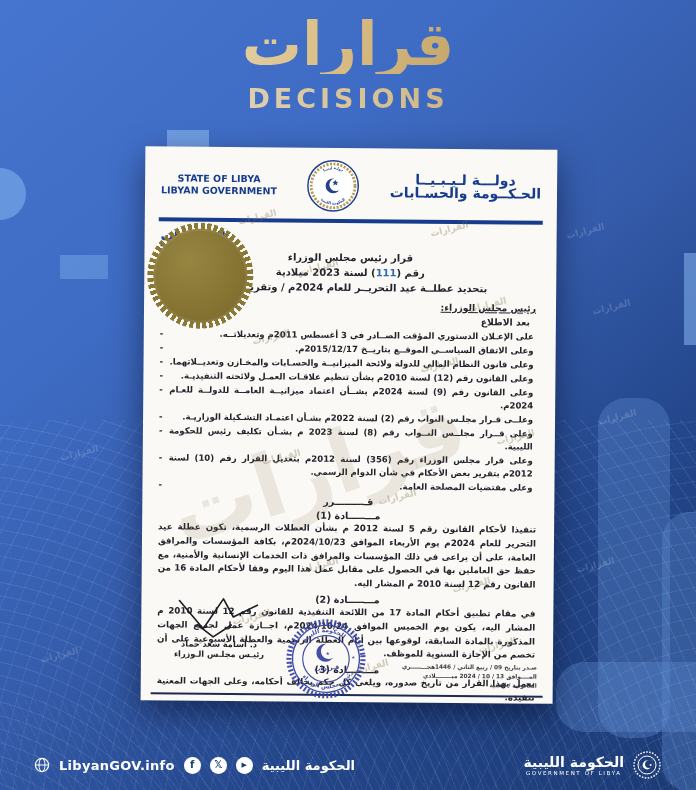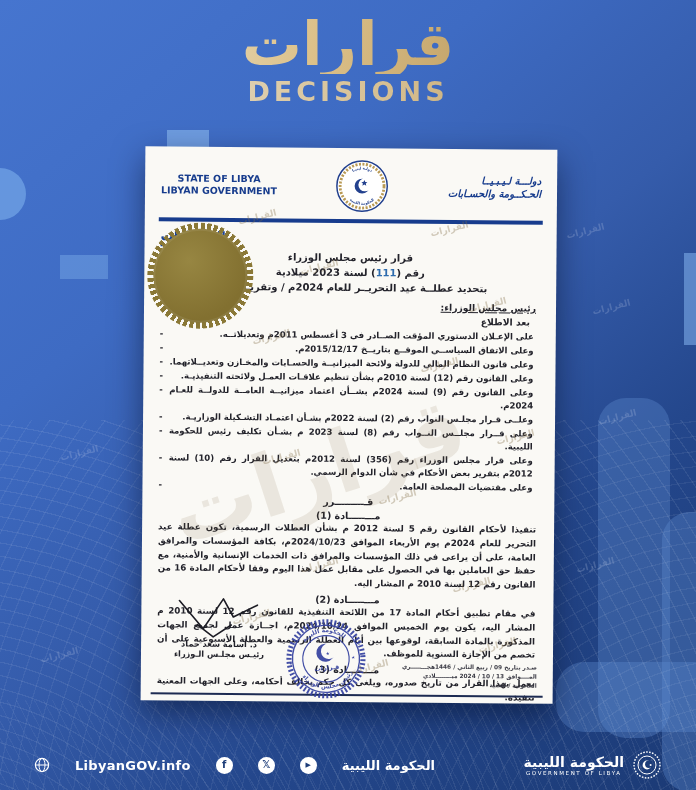--- a/index.html
+++ b/index.html
@@ -29,31 +29,31 @@
   .wm{position:absolute;font-size:9px;font-weight:bold;transform:rotate(-14deg);white-space:nowrap;}
   .wm-dark{color:rgba(130,108,70,.34);}
   .wm-light{color:rgba(205,215,235,.22);}
   .wm-big{position:absolute;left:165px;top:420px;font-size:86px;font-weight:bold;
     color:rgba(125,102,60,.12);transform:rotate(-18deg);letter-spacing:4px;}
   
   .banner{position:absolute;left:0;top:14px;width:100%;text-align:center;z-index:5;}
   .banner-ar{font-size:60px;font-weight:bold;line-height:1;
     background:linear-gradient(100deg,#f2ecdc 8%,#dcc18a 45%,#b18e51 85%);
     -webkit-background-clip:text;background-clip:text;color:transparent;}
-  .banner-en{margin-top:2px;font-size:27px;font-weight:bold;letter-spacing:4px;
+  .banner-en{margin-top:9px;font-size:27px;font-weight:bold;letter-spacing:4px;
     background:linear-gradient(90deg,#ece9e0 0%,#d6c093 55%,#b18d50 100%);
     -webkit-background-clip:text;background-clip:text;color:transparent;}
   
   .paper{position:absolute;left:143px;top:148px;width:412px;height:554px;z-index:10;
     background:#faf9f5;box-shadow:0 12px 32px rgba(2,8,30,.5);transform:rotate(.5deg);
     direction:rtl;overflow:hidden;color:#23232b;}
   .p-header{direction:ltr;display:flex;justify-content:space-between;align-items:center;
     padding:10px 16px 2px 16px;}
   .hdr-en{font-size:9.5px;font-weight:bold;color:#173c8d;text-align:center;line-height:12px;}
-  .hdr-ar{font-size:10px;font-weight:bold;color:#173c8d;text-align:right;line-height:13px;direction:rtl;font-style:italic;}
+  .hdr-ar{font-size:14px;font-weight:bold;color:#173c8d;text-align:center;line-height:13px;direction:rtl;}
   .emblem{width:56px;height:56px;}
   .p-rule{height:4px;background:#173c8d;margin:3px 14px 2px 14px;}
   .p-section{text-align:left;padding:2px 0 0 16px;direction:ltr;}
   .sec-title{display:inline-block;font-size:13px;font-weight:bold;color:#1d4392;
     border-bottom:2.5px solid #1d4392;padding-bottom:1px;direction:rtl;}
   .p-title{text-align:center;font-weight:bold;font-size:10px;line-height:15px;margin-top:2px;}
   .p-title .num{color:#2e6cae;}
   .p-auth{padding:6px 20px 0 0;font-size:9.2px;font-weight:bold;}
   .u{text-decoration:underline;}
   .p-after{padding:3px 26px 0 0;font-size:9.2px;font-weight:bold;}
@@ -85,21 +85,21 @@
   .stamp-center{font-size:7.5px;font-weight:bold;fill:#33409f;}
   
   .issue{position:absolute;left:16px;top:514px;width:160px;direction:rtl;text-align:right;
     font-size:5.8px;font-weight:bold;color:#3a3a44;line-height:9px;z-index:20;
     right:auto;left:auto;right:16px;}
   .p-bottomline{position:absolute;left:10px;right:10px;bottom:6px;height:2.5px;
     background:#1d2b52;z-index:15;}
   
   .footer{position:absolute;left:0;bottom:10px;width:696px;z-index:20;
     display:flex;justify-content:space-between;align-items:center;padding:0 34px;box-sizing:border-box;}
-  .f-left{display:flex;align-items:center;gap:25px;}
+  .f-left{display:flex;align-items:center;gap:9px;}
   .f-site{color:#fff;font-size:13px;font-weight:bold;letter-spacing:.3px;}
   .icn{width:17px;height:17px;border-radius:50%;background:#fff;color:#1c3c78;
     font-size:10px;font-weight:bold;display:flex;align-items:center;justify-content:center;line-height:1;}
   .icn-play{font-size:7px;}
   .f-page{color:#fff;font-size:13px;font-weight:bold;direction:rtl;margin-right:4px;}
   .f-right{display:flex;align-items:center;gap:8px;}
   .f-cal{text-align:center;color:#fff;}
   .f-cal-ar{font-size:14px;font-weight:bold;direction:rtl;line-height:14px;}
   .f-cal-en{font-size:5.5px;letter-spacing:1.6px;margin-top:1px;}
 </style>

